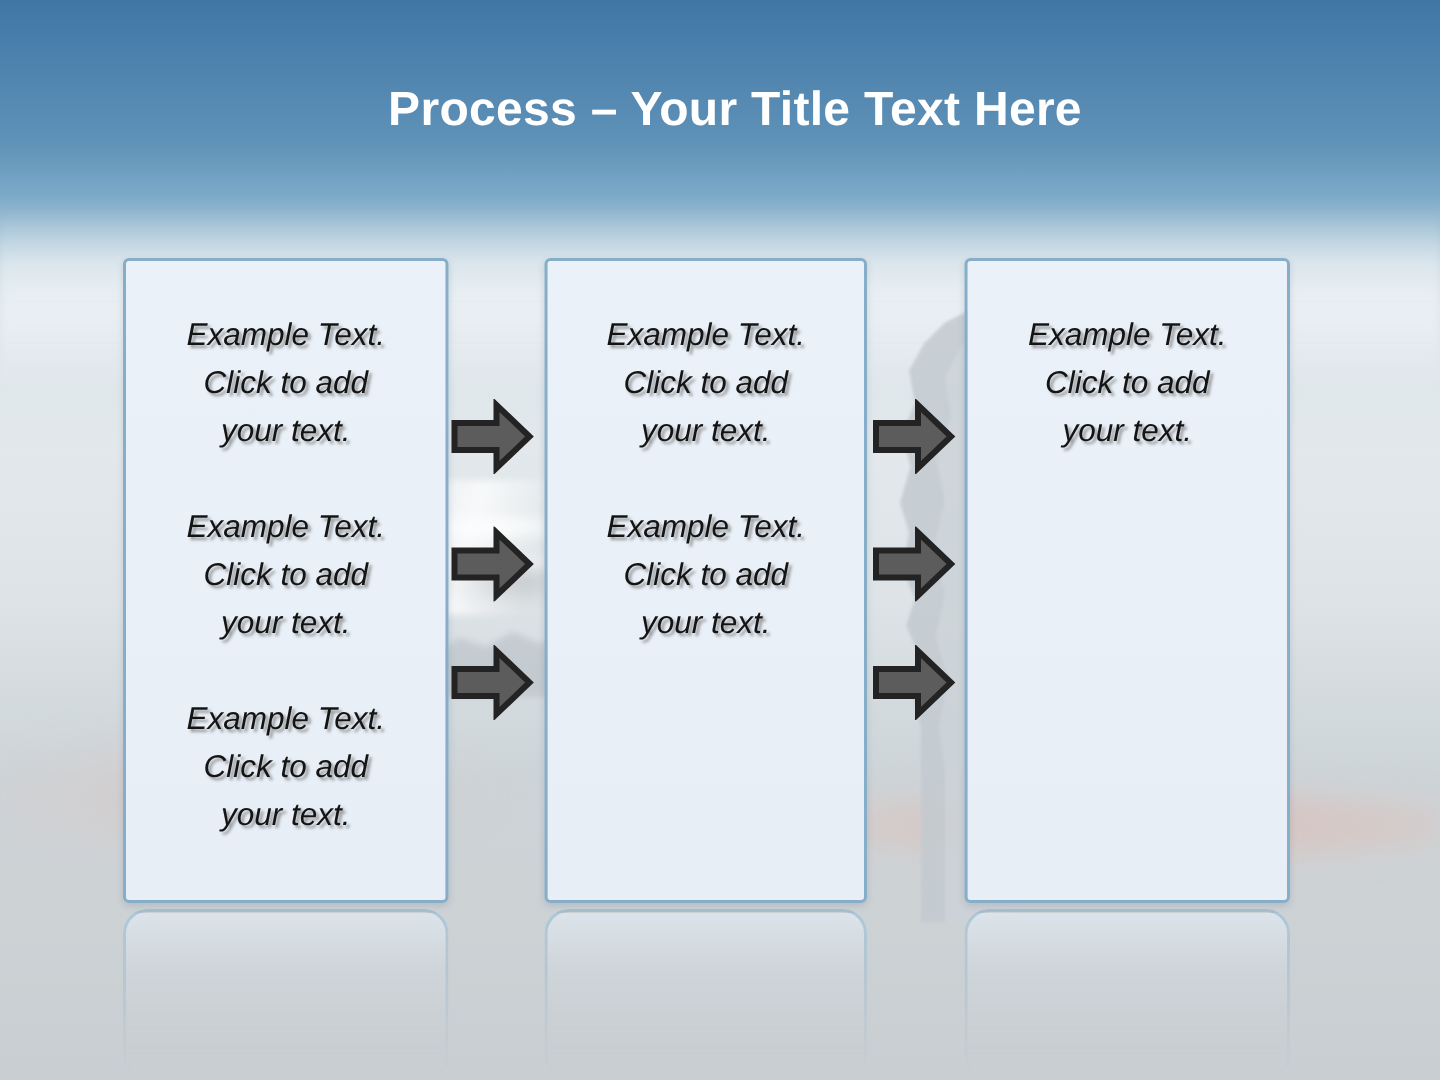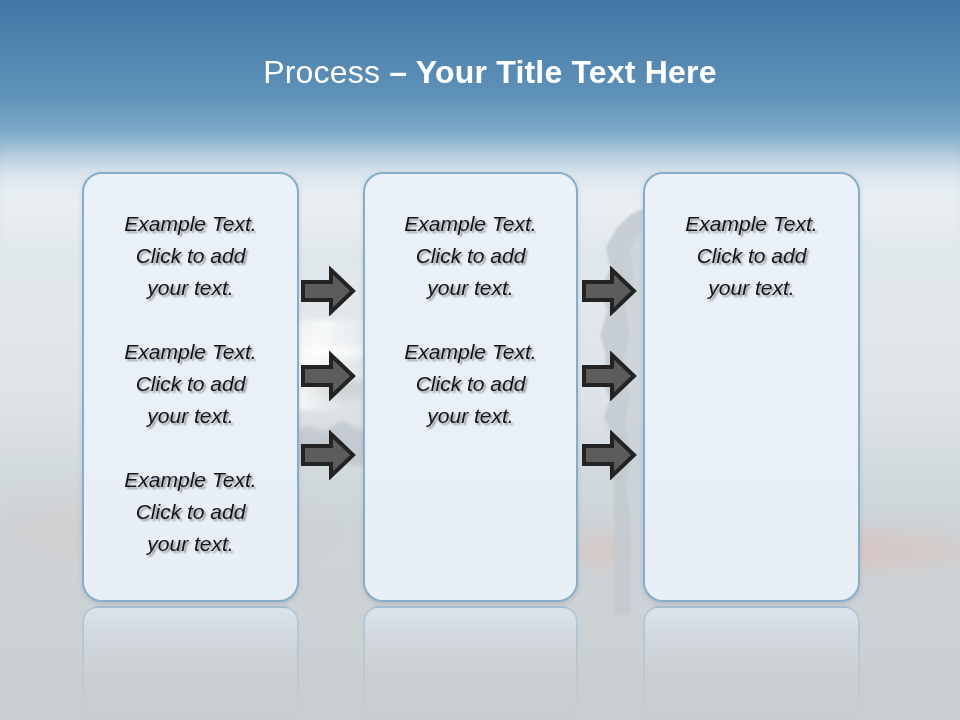--- a/index.html
+++ b/index.html
@@ -101,29 +101,29 @@
   .title {
     position: absolute;
     left: 60px; top: 52px; width: 860px;
     text-align: center;
     color: #ffffff;
     font-size: 32px;
     line-height: 40px;
     letter-spacing: 0.2px;
     white-space: nowrap;
   }
-  .title .strong { font-weight: normal; }
+  .title .strong { font-weight: bold; }
   .title .rest { font-weight: bold; }
 
   
   .box {
     position: absolute;
     box-sizing: border-box;
     border: 2px solid #86aec8;
-    border-radius: 20px;
+    border-radius: 4px;
     background: linear-gradient(to bottom, #eaf1f8 0%, #e9f0f7 55%, #e7eef6 100%);
     box-shadow: 0 2px 5px rgba(70,90,110,0.18);
     padding-left: 45px;
   }
   .box-inner {
     position: absolute;
     left: 0; right: 0; top: 34px;
     padding: 0 14px;
   }
   .para {

